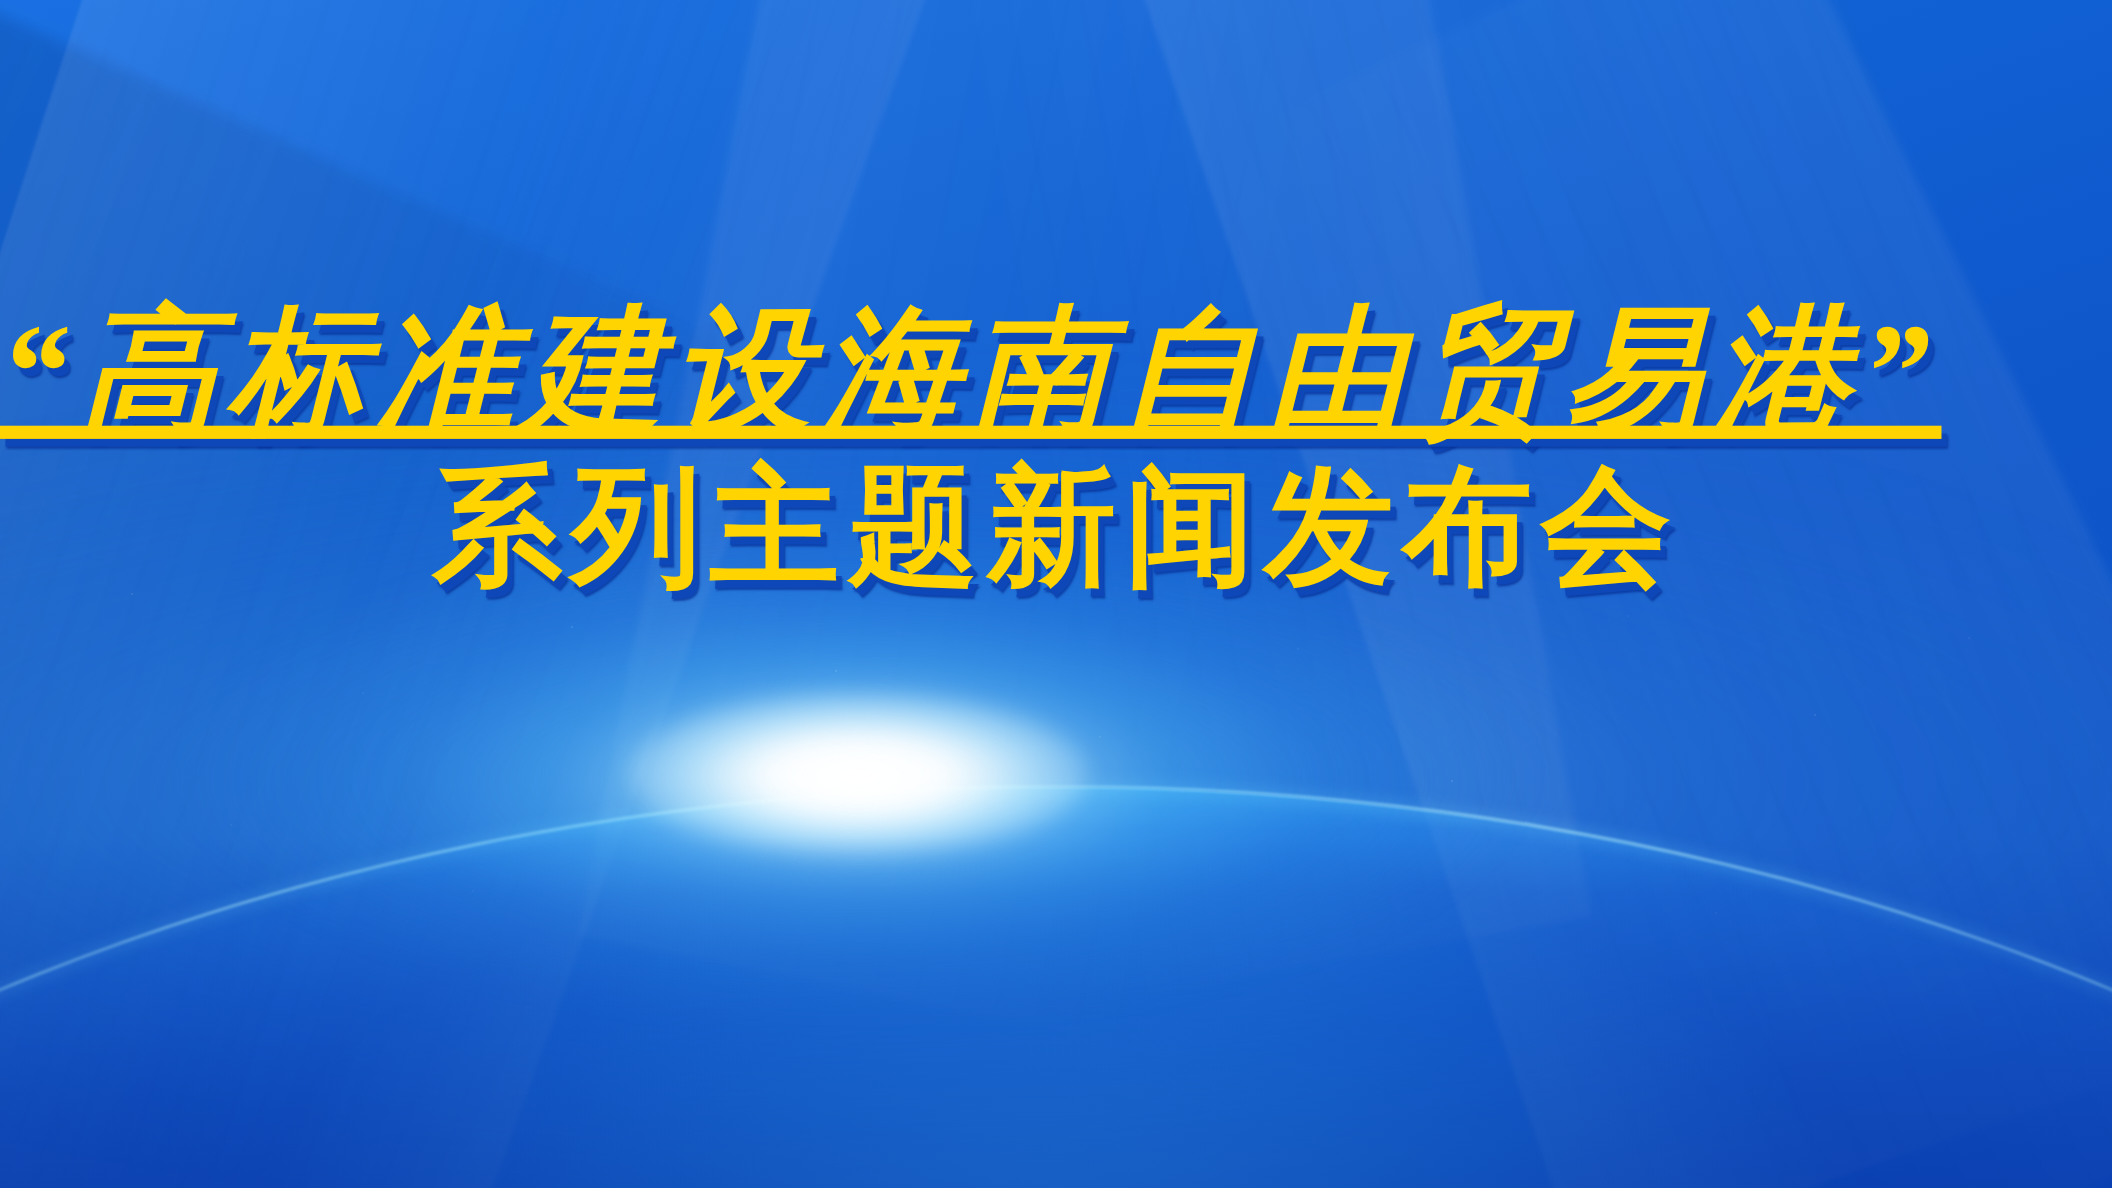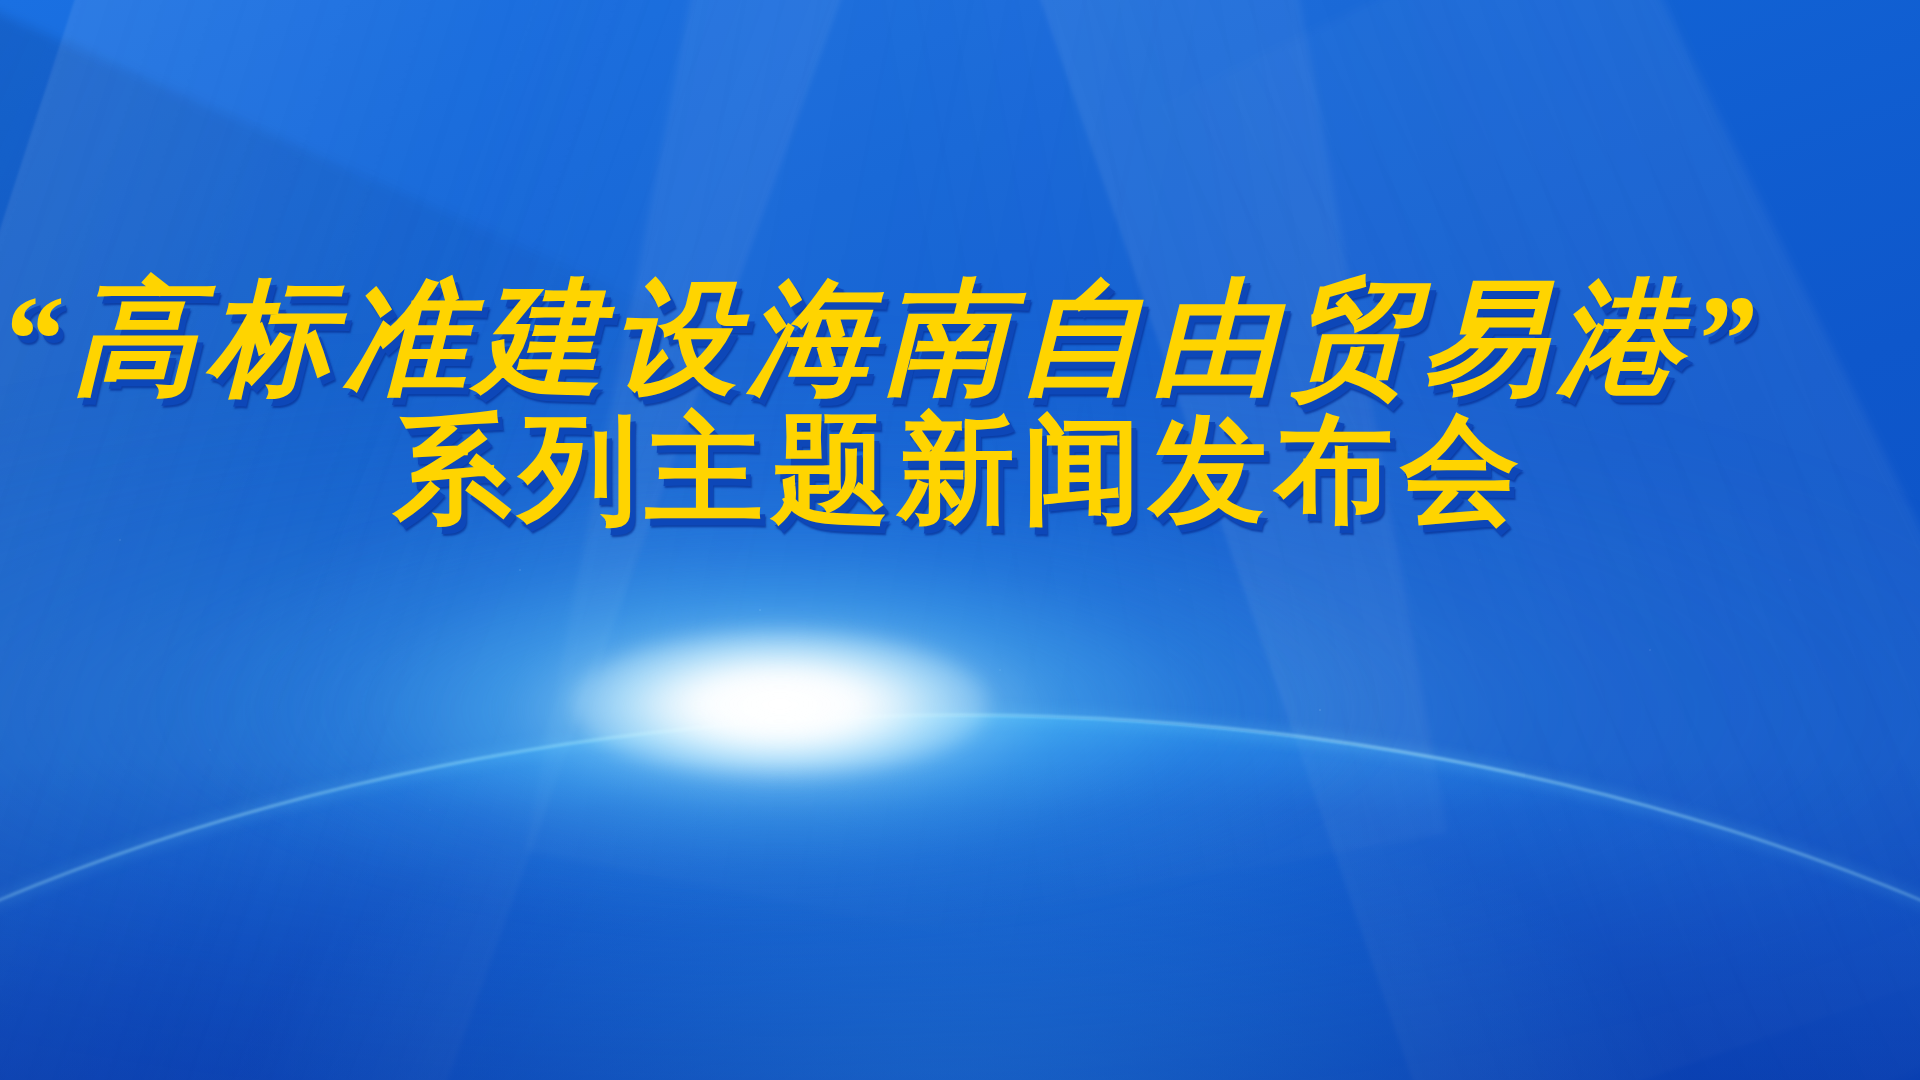--- a/index.html
+++ b/index.html
@@ -212,26 +212,27 @@
     font-weight: bold;
     font-style: italic;
     font-size: 125px;
     line-height: 1;
     letter-spacing: 10px;
     color: #ffd400;
     text-shadow:
        5px 7px 0 #0d47b8,
        6px 9px 2px rgba(7,48,150,0.75);
     white-space: nowrap;
+    text-decoration: underline;
   }
   .line-sub {
     position: absolute;
     left: 0; top: 420px;
     width: 1920px;
-    font-family: Liberation Mono, monospace;
+    font-family: Liberation Sans, sans-serif;
     font-weight: bold;
     font-size: 118px;
     line-height: 1;
     letter-spacing: 8px;
     color: #ffd400;
     text-shadow:
        5px 7px 0 #0d47b8,
        6px 9px 2px rgba(7,48,150,0.75);
     white-space: nowrap;
   }

